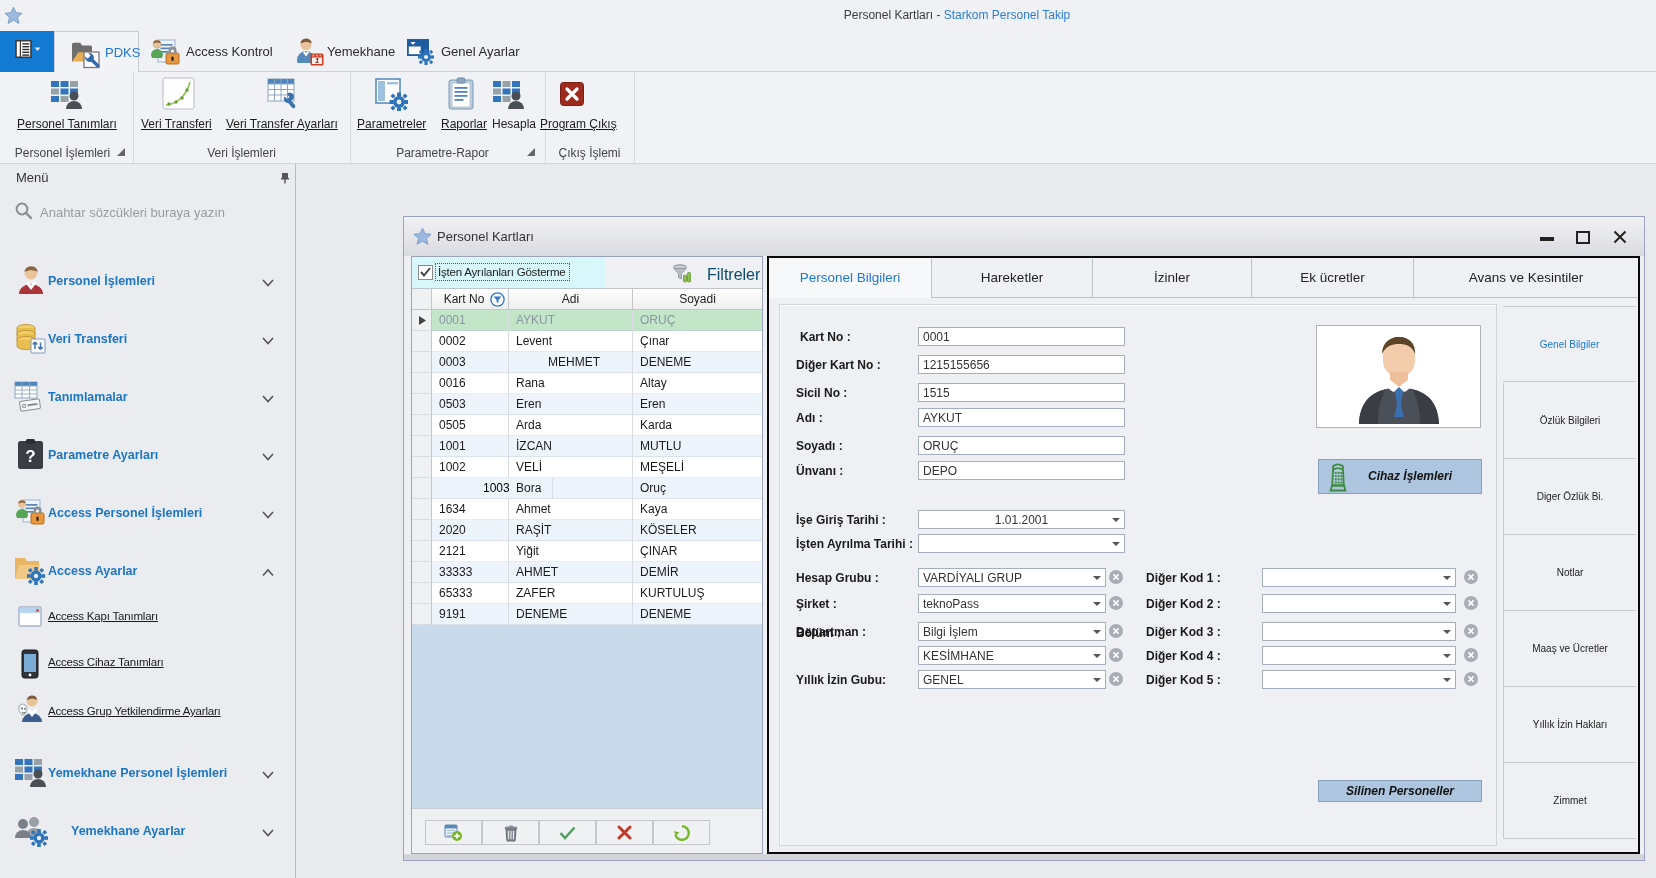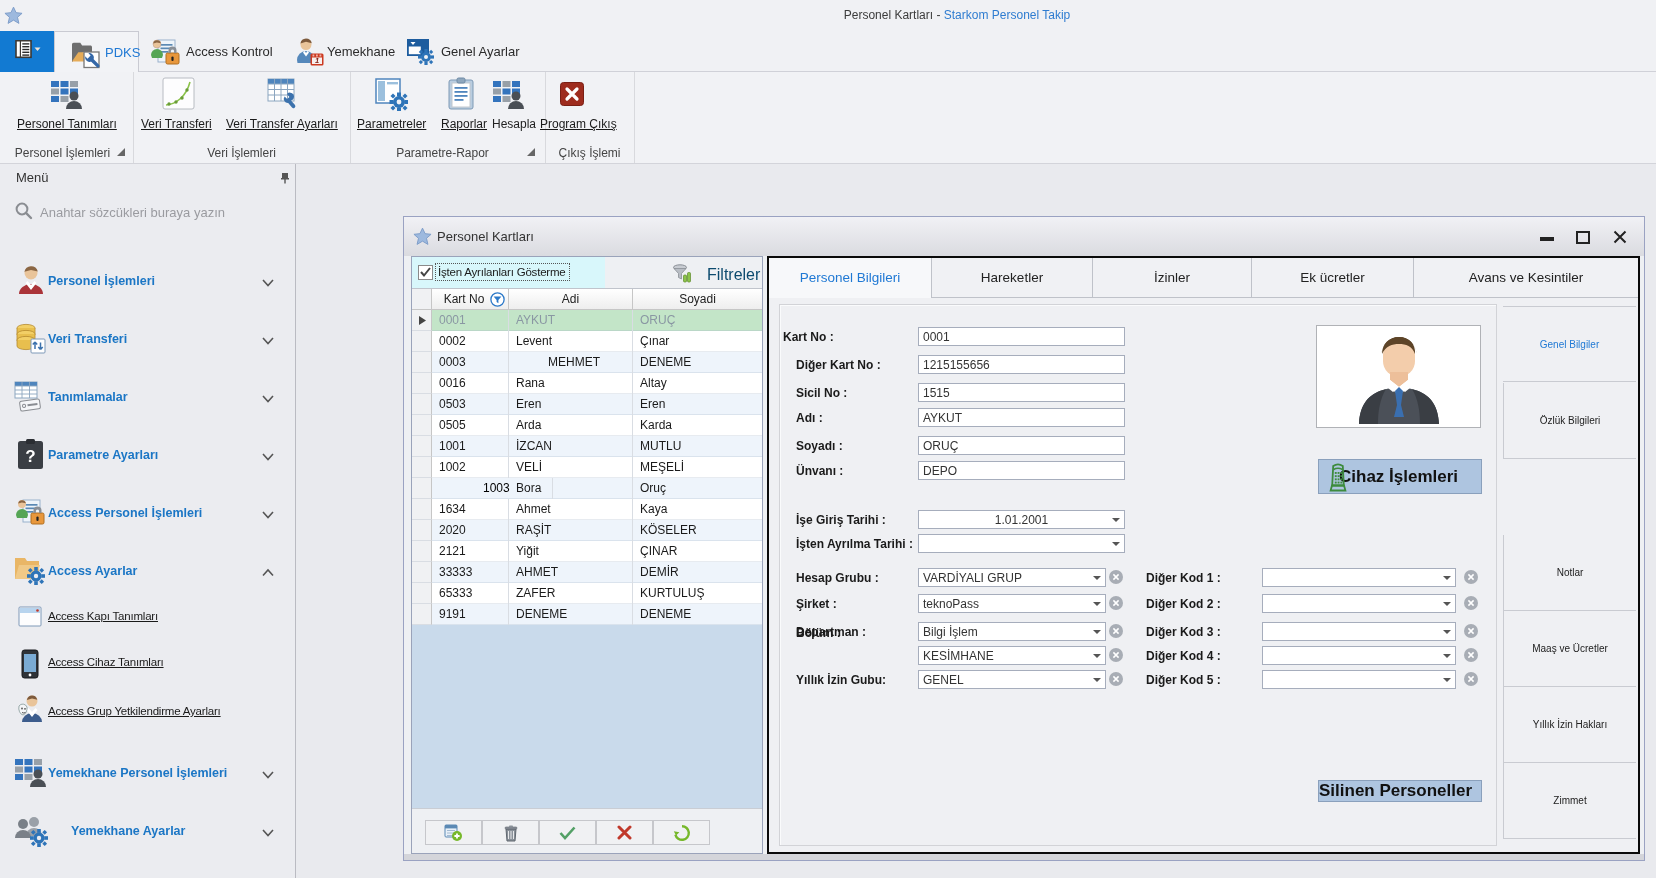--- a/index.html
+++ b/index.html
@@ -52,21 +52,21 @@
 .ftab.sel { background:#f7f8fa; color:#2079d4; border-bottom:none; }
 #finner { left:10px; top:46px; width:718px; height:542px; border:1px solid #d2d3d7; box-shadow:inset 1px 1px 0 #fafbfc; }
 .flabel { position:absolute; font-size:12px; font-weight:bold; color:#1a1a1a; white-space:nowrap; }
 .tinput { position:absolute; width:207px; height:19px; background:#fff; border:1px solid #a6adbc; font-size:12px; color:#333; padding:2px 4px; line-height:14px; }
 .combo { position:absolute; width:188px; height:19px; background:#fff; border:1px solid #a6adbc; font-size:12px; color:#333; padding:2px 4px; line-height:14px; }
 .arr { position:absolute; right:4px; top:7px; width:0; height:0; border-left:4px solid transparent; border-right:4px solid transparent; border-top:4px solid #555; }
 .xcirc { position:absolute; width:14px; height:14px; }
 #vtabs { left:734px; top:48px; width:133px; height:534px; }
 .vtab { position:absolute; left:0; width:133px; height:76px; text-align:center; line-height:76px; font-size:10px; color:#222; border-bottom:1px solid #c9cbd1; border-left:1px solid #c9cbd1; white-space:nowrap; }
 .vtab.sel { border-left:none; border-top:1px solid #c9cbd1; color:#2079d4; }
-.bluebtn { position:absolute; background:#aec5e0; border:1px solid #8aa0bc; font-weight:bold; font-size:17px; color:#111; text-align:left; }
+.bluebtn { position:absolute; background:#aec5e0; border:1px solid #8aa0bc; font-weight:bold; font-size:12px; color:#111; text-align:center;font-style:italic; }
 </style>
 </head>
 <body>
 <div class="abs" id="titlebar">
   <svg class="abs" style="left:4px; top:6px;" width="19" height="19" viewBox="0 0 20 20">
       <path d="M10 1.2 L12.7 7 L19 7.7 L14.2 11.9 L15.7 18.3 L10 14.9 L4.3 18.3 L5.8 11.9 L1 7.7 L7.3 7 Z" fill="#9db9de" stroke="#7c9cc8" stroke-width="1"></path>
     </svg>
 </div>
 <div class="abs" id="apptitle">Personel Kartları - <span class="blue">Starkom Personel Takip</span></div>
 
@@ -605,21 +605,21 @@
   </div>
 
   <div class="abs" id="fpanel">
     <div class="ftab sel" style="left:0; width:163px;">Personel Bilgileri</div>
     <div class="ftab" style="left:163px; width:161px;">Hareketler</div>
     <div class="ftab" style="left:324px; width:159px;">İzinler</div>
     <div class="ftab" style="left:483px; width:162px;">Ek ücretler</div>
     <div class="ftab" style="left:645px; width:224px; border-right:none;">Avans ve Kesintiler</div>
     <div class="abs" id="finner"></div>
 
-    <div class="flabel" style="left:14px; top:72px;">Kart No :</div>
+    <div class="flabel" style="left:31px; top:72px;">Kart No :</div>
     <div class="tinput" style="left:149px; top:69px;">0001</div>
     <div class="flabel" style="left:27px; top:100px;">Diğer Kart No :</div>
     <div class="tinput" style="left:149px; top:97px;">1215155656</div>
     <div class="flabel" style="left:27px; top:128px;">Sicil No :</div>
     <div class="tinput" style="left:149px; top:125px;">1515</div>
     <div class="flabel" style="left:27px; top:153px;">Adı :</div>
     <div class="tinput" style="left:149px; top:150px;">AYKUT</div>
     <div class="flabel" style="left:27px; top:181px;">Soyadı :</div>
     <div class="tinput" style="left:149px; top:178px;">ORUÇ</div>
     <div class="flabel" style="left:27px; top:206px;">Ünvanı :</div>
@@ -739,19 +739,20 @@
         </g>
       </svg>
       Cihaz İşlemleri
     </div>
 
     <div class="bluebtn" style="left:549px; top:522px; width:164px; height:22px; line-height:20px;">Silinen Personeller</div>
 
     <div class="abs" id="vtabs">
       <div class="vtab sel" style="top:0;">Genel Bilgiler</div>
       <div class="vtab" style="top:77px;">Özlük Bilgileri</div>
+      <div class="vtab" style="top:153px;">Diger Özlük Bi.</div>
       <div class="vtab" style="top:229px;">Notlar</div>
       <div class="vtab" style="top:305px;">Maaş ve Ücretler</div>
       <div class="vtab" style="top:381px;">Yıllık İzin Hakları</div>
       <div class="vtab" style="top:457px;">Zimmet</div>
     </div>
   </div>
 </div>
 
 </body></html>

